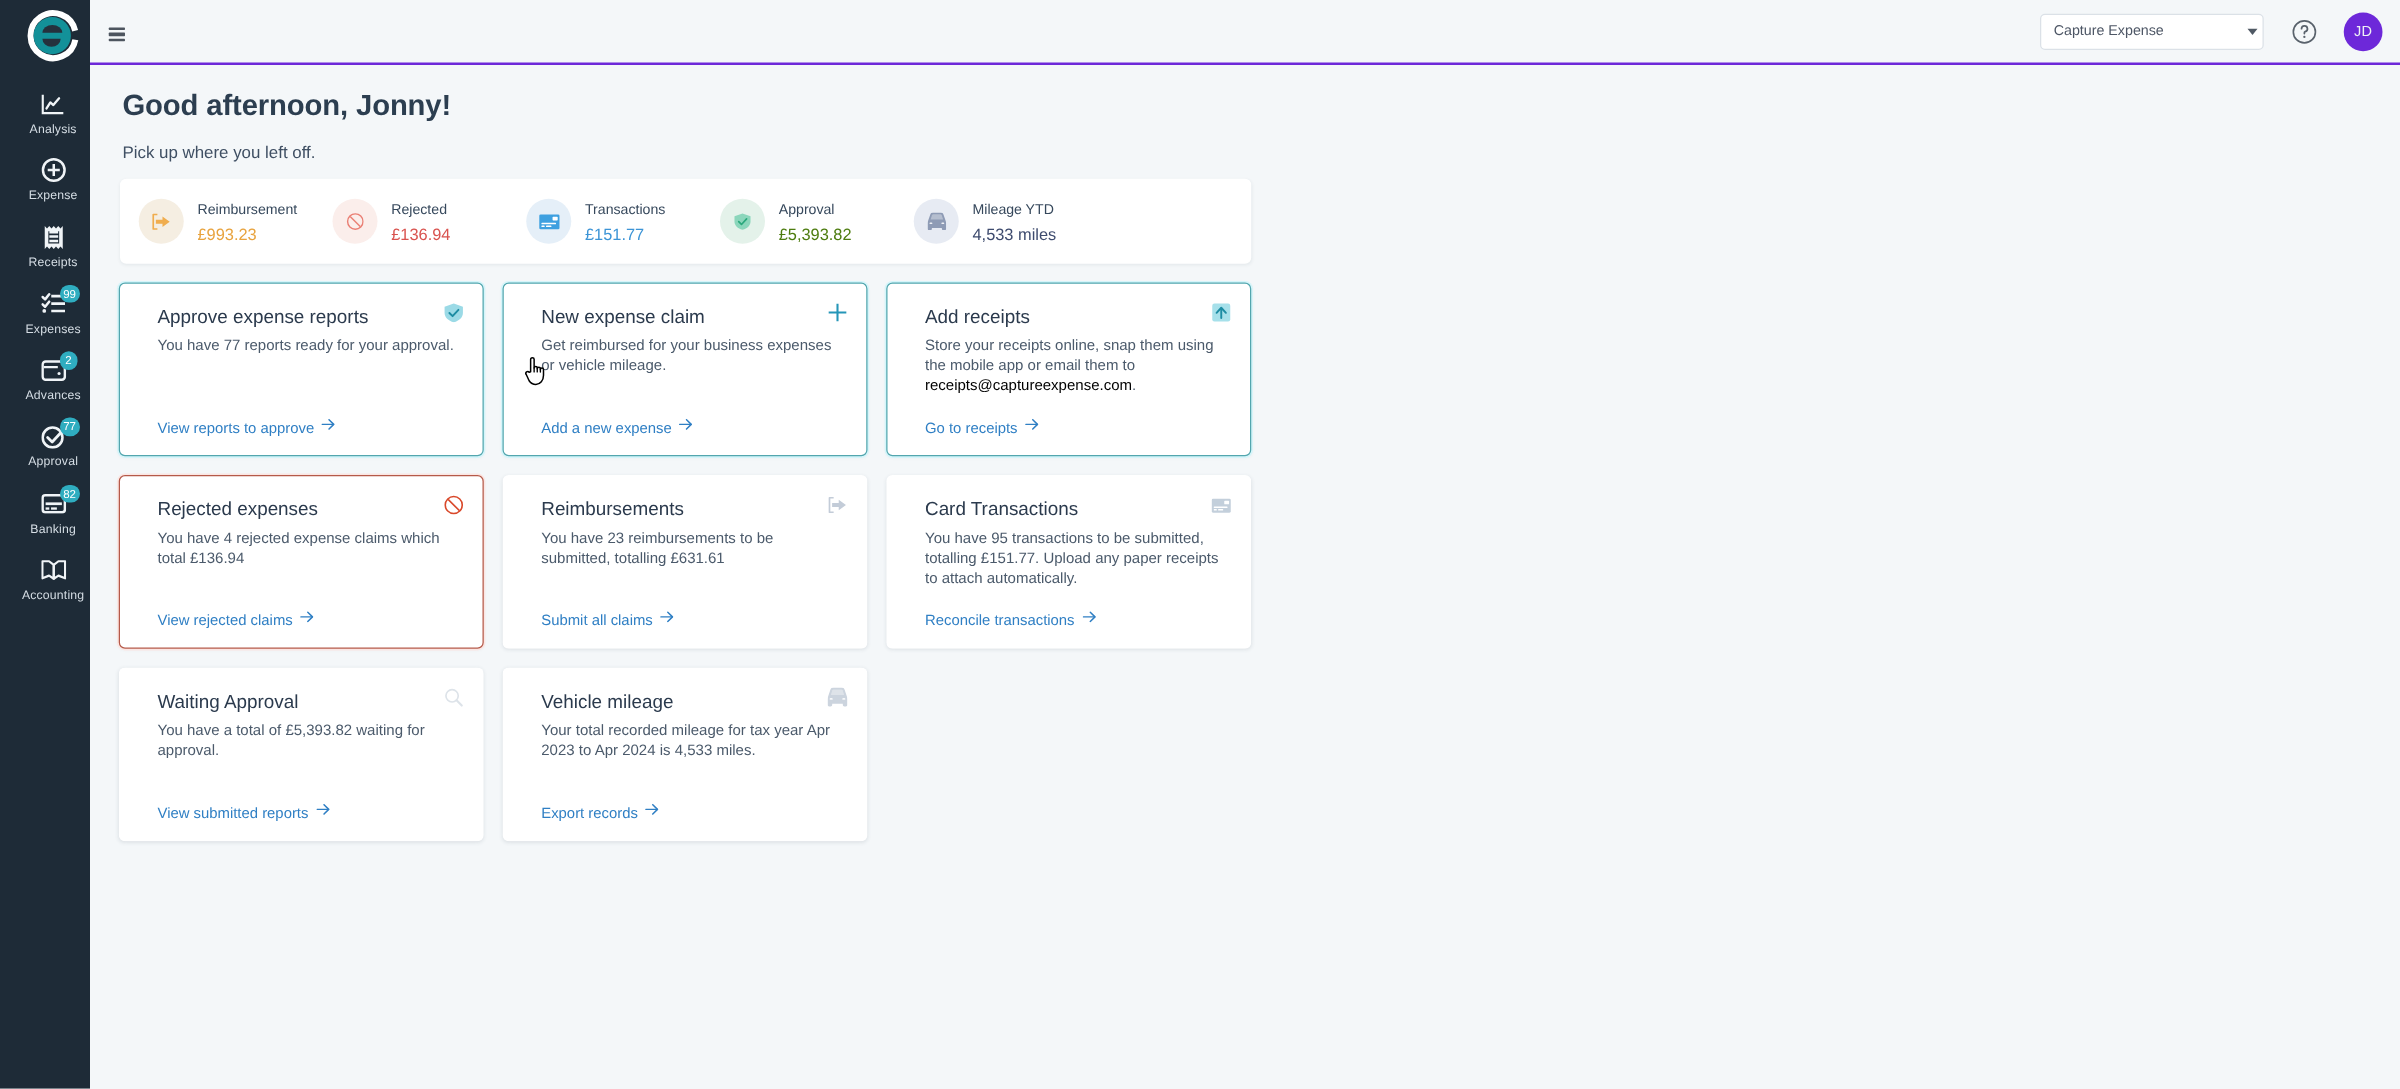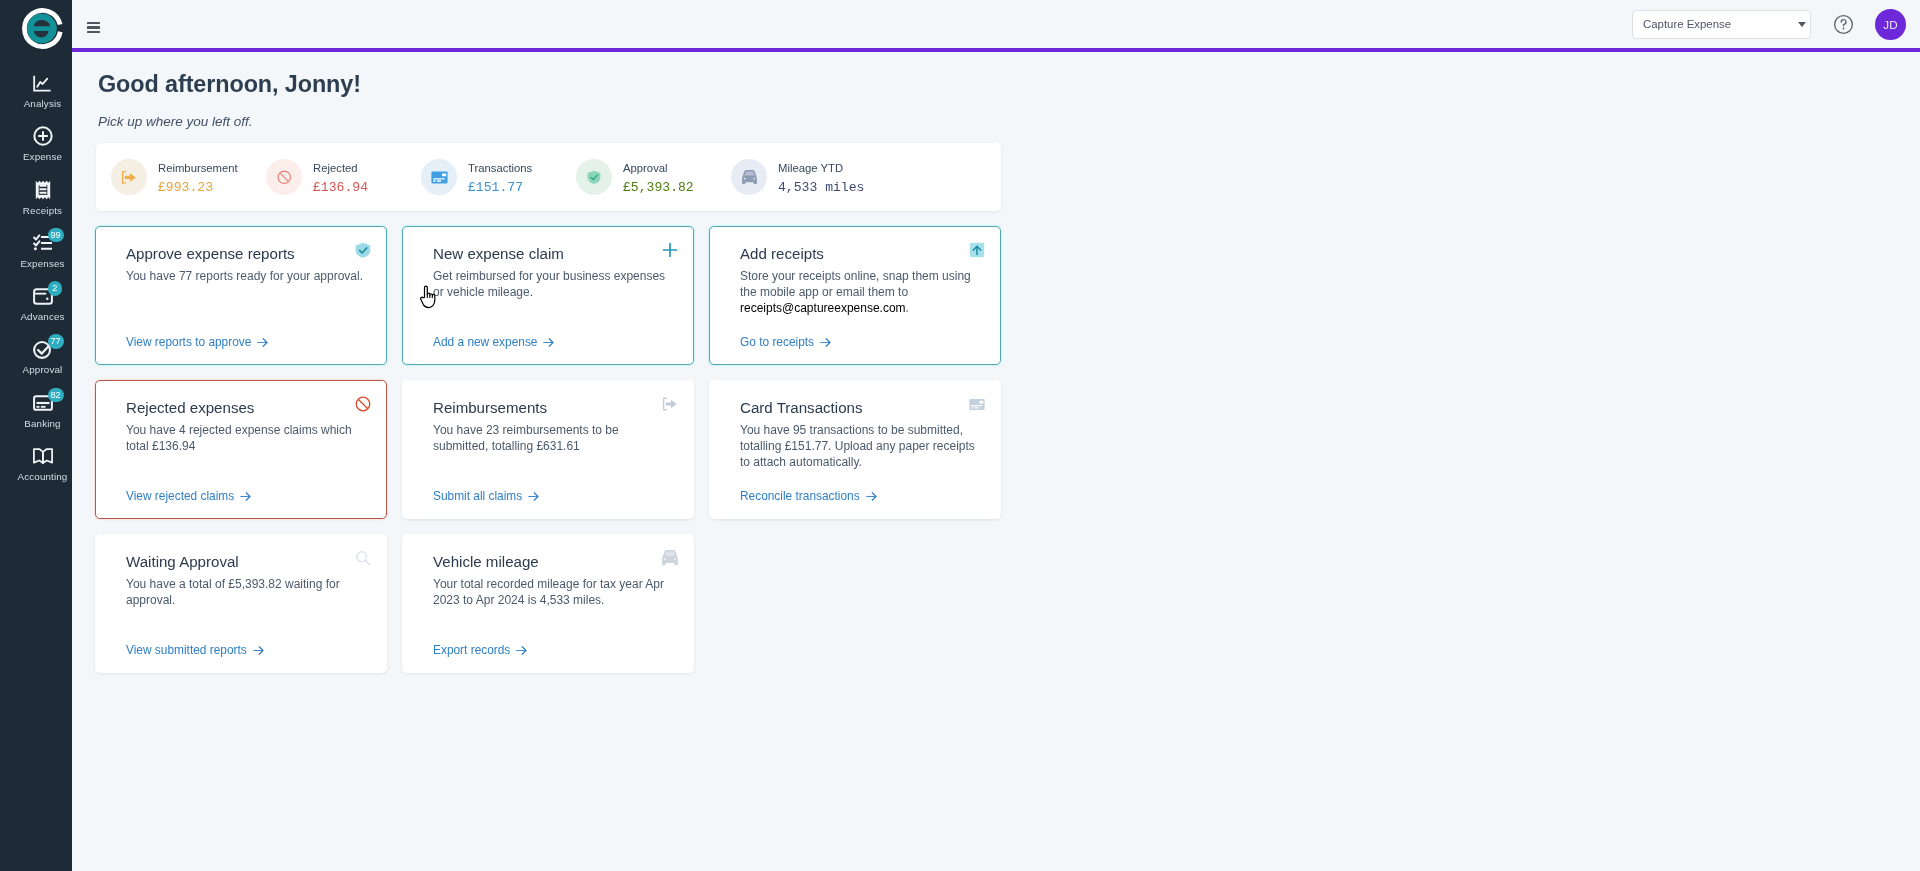--- a/index.html
+++ b/index.html
@@ -34,73 +34,73 @@
     position: absolute; top: -3px; left: 35.5px;
     min-width: 14.6px; height: 14.6px; padding: 0 3px;
     border-radius: 8px; background: #2fadc0; color: #fff;
     font-size: 9.2px; line-height: 14.6px; text-align: center; font-weight: 400;
   }
 
   
   .main { flex: 1; display: flex; flex-direction: column; background: #f4f7f9; }
   .topbar {
     height: 52px; min-height: 52px; background: #f4f7f9;
-    border-bottom: 4px solid #6d28d9;
+    border-bottom: 2px solid #6d28d9;
     display: flex; align-items: center; padding: 0 14px 0 14px; position: relative;
   }
   .hamburger { width: 13px; height: 11px; display:flex; flex-direction:column; justify-content:space-between; cursor:pointer;
                position:absolute; left: 15px; top: 22px; }
   .hamburger i { display:block; height:2.2px; background:#4d555f; border-radius:.6px; }
   .topbar-right { margin-left: auto; display:flex; align-items:center; }
   .select-box {
     width: 179px; height: 29px; background:#fff; border:1px solid #dbe1e7; border-radius:4px;
     display:flex; align-items:center; padding: 0 4px 0 10px; font-size: 11.4px; color:#4d5665; cursor:pointer;
     margin-right: 22px;
   }
   .select-caret { margin-left:auto; width:0;height:0;border-left:4.8px solid transparent;border-right:4.8px solid transparent;border-top:5.6px solid #4f5964; }
   .help-icon { width: 21px; height:21px; cursor:pointer; margin-right: 21px; display:flex; }
   .help-icon svg { display:block; }
   .avatar { width: 31px;height:31px;border-radius:50%; background:#6d28d9; color:#eef1f4; font-size:11.6px;
             display:flex;align-items:center;justify-content:center; cursor:pointer; letter-spacing:.2px; }
 
   
   .content { position: relative; padding: 0; }
   .greeting { position:absolute; left: 26px; top: 19px; font-size: 23.4px; font-weight: 700; color: #2c3e50; letter-spacing: -0.1px; }
-  .subtitle { position:absolute; left: 26px; top: 62px; font-size: 13.5px; color: #3f4f63; font-style: italic; }
+  .subtitle { position:absolute; left: 26px; top: 62px; font-size: 13.5px; color: #3f4f63; }
 
   .stats {
     position:absolute; left: 24px; top: 91px;
     width: 905px; height: 68px; background:#fff;
     border-radius: 5px; box-shadow: 0 1px 3px rgba(30,50,70,.08);
     display:flex; align-items:center; padding-left: 15px;
   }
   .stat { display:flex; align-items:center; width: 155px; flex: 0 0 155px; }
   .stat-ico { width: 36px; height:36px; border-radius:50%; display:flex;align-items:center;justify-content:center; flex:0 0 36px; }
   .stat-ico svg { display:block; }
   .stat-ico[data-name="rejected-ban-icon"] svg { width:14.5px; height:14.5px; }
   .stat-ico[data-name="car-icon"] svg { width:15px; height:14.4px; }
   .stat-ico[data-name="card-icon"] svg { width:17px; height:17px; }
   .stat-ico[data-name="shield-check-icon"] svg { width:14px; height:14px; }
   .stat-ico[data-name="reimbursement-arrow-icon"] svg { width:16px; height:14.8px; }
   .stat-txt { margin-left: 11px; display:block; padding-top: 3px; }
   .stat-label { display:block; font-size: 11.3px; color:#36485c; line-height: 1; }
-  .stat-value { display:block; font-size: 13.1px; margin-top: 6px; line-height: 1; font-family: Liberation Mono, monospace; }
+  .stat-value { display:block; font-size: 13.1px; margin-top: 6px; line-height: 1; }
 
   .cards { position:absolute; left: 23px; top: 174px; display:flex; flex-wrap: wrap; width: 922px; }
   .card {
     width: 292px; height: 139px; background:#fff; border-radius: 5px; border: 1px solid transparent;
     box-shadow: 0 1px 3px rgba(70,90,110,.12);
     margin: 0 15px 15px 0; padding: 19px 22px 0 30px; position: relative;
     display:flex; flex-direction: column;
   }
   .card.teal { border-color: #53a6ae; box-shadow: 0 0 0 1.3px #d4f5fa, 0 1px 3px rgba(30,50,70,.05); }
   .card.red { border-color: #b55a4a; box-shadow: 0 0 0 1.3px #fbe6e3, 0 1px 3px rgba(30,50,70,.05); }
   .card-title { font-size: 15.1px; color:#2b3a4d; font-weight: 400; line-height:1.1; }
   .card-desc { font-size: 12.0px; color:#4b5a6b; line-height: 16.3px; margin-top: 5px; }
-  .card-link { font-size: 11.9px; color:#2f7fc4; display:flex; align-items:center; gap:6px;
+  .card-link { font-size: 11.9px; color:#2f7fc4; display:flex; align-items:flex-start; gap:6px;
                position:absolute; left: 30px; bottom: 15px; cursor:pointer;}
   .card-link .link-arrow { display:flex; align-items:center; }
   .card-ico { position:absolute; top: 15px; right: 15px; width:16px; height:16px; display:flex; align-items:center; justify-content:center; }
   .card-ico svg { width:16px; height:16px; display:block; }
   .card-ico[data-name="card-icon"] svg { width:17px; height:17px; }
   .card-ico[data-name="car-icon"] svg { width:16px; height:15.3px; }
   .email-link { color:#000000; }
   .cursor { position:absolute; left: 348px; top: 233px; width:18px; height:24px; pointer-events:none; }
   .cursor svg { display:block; }
 </style>

